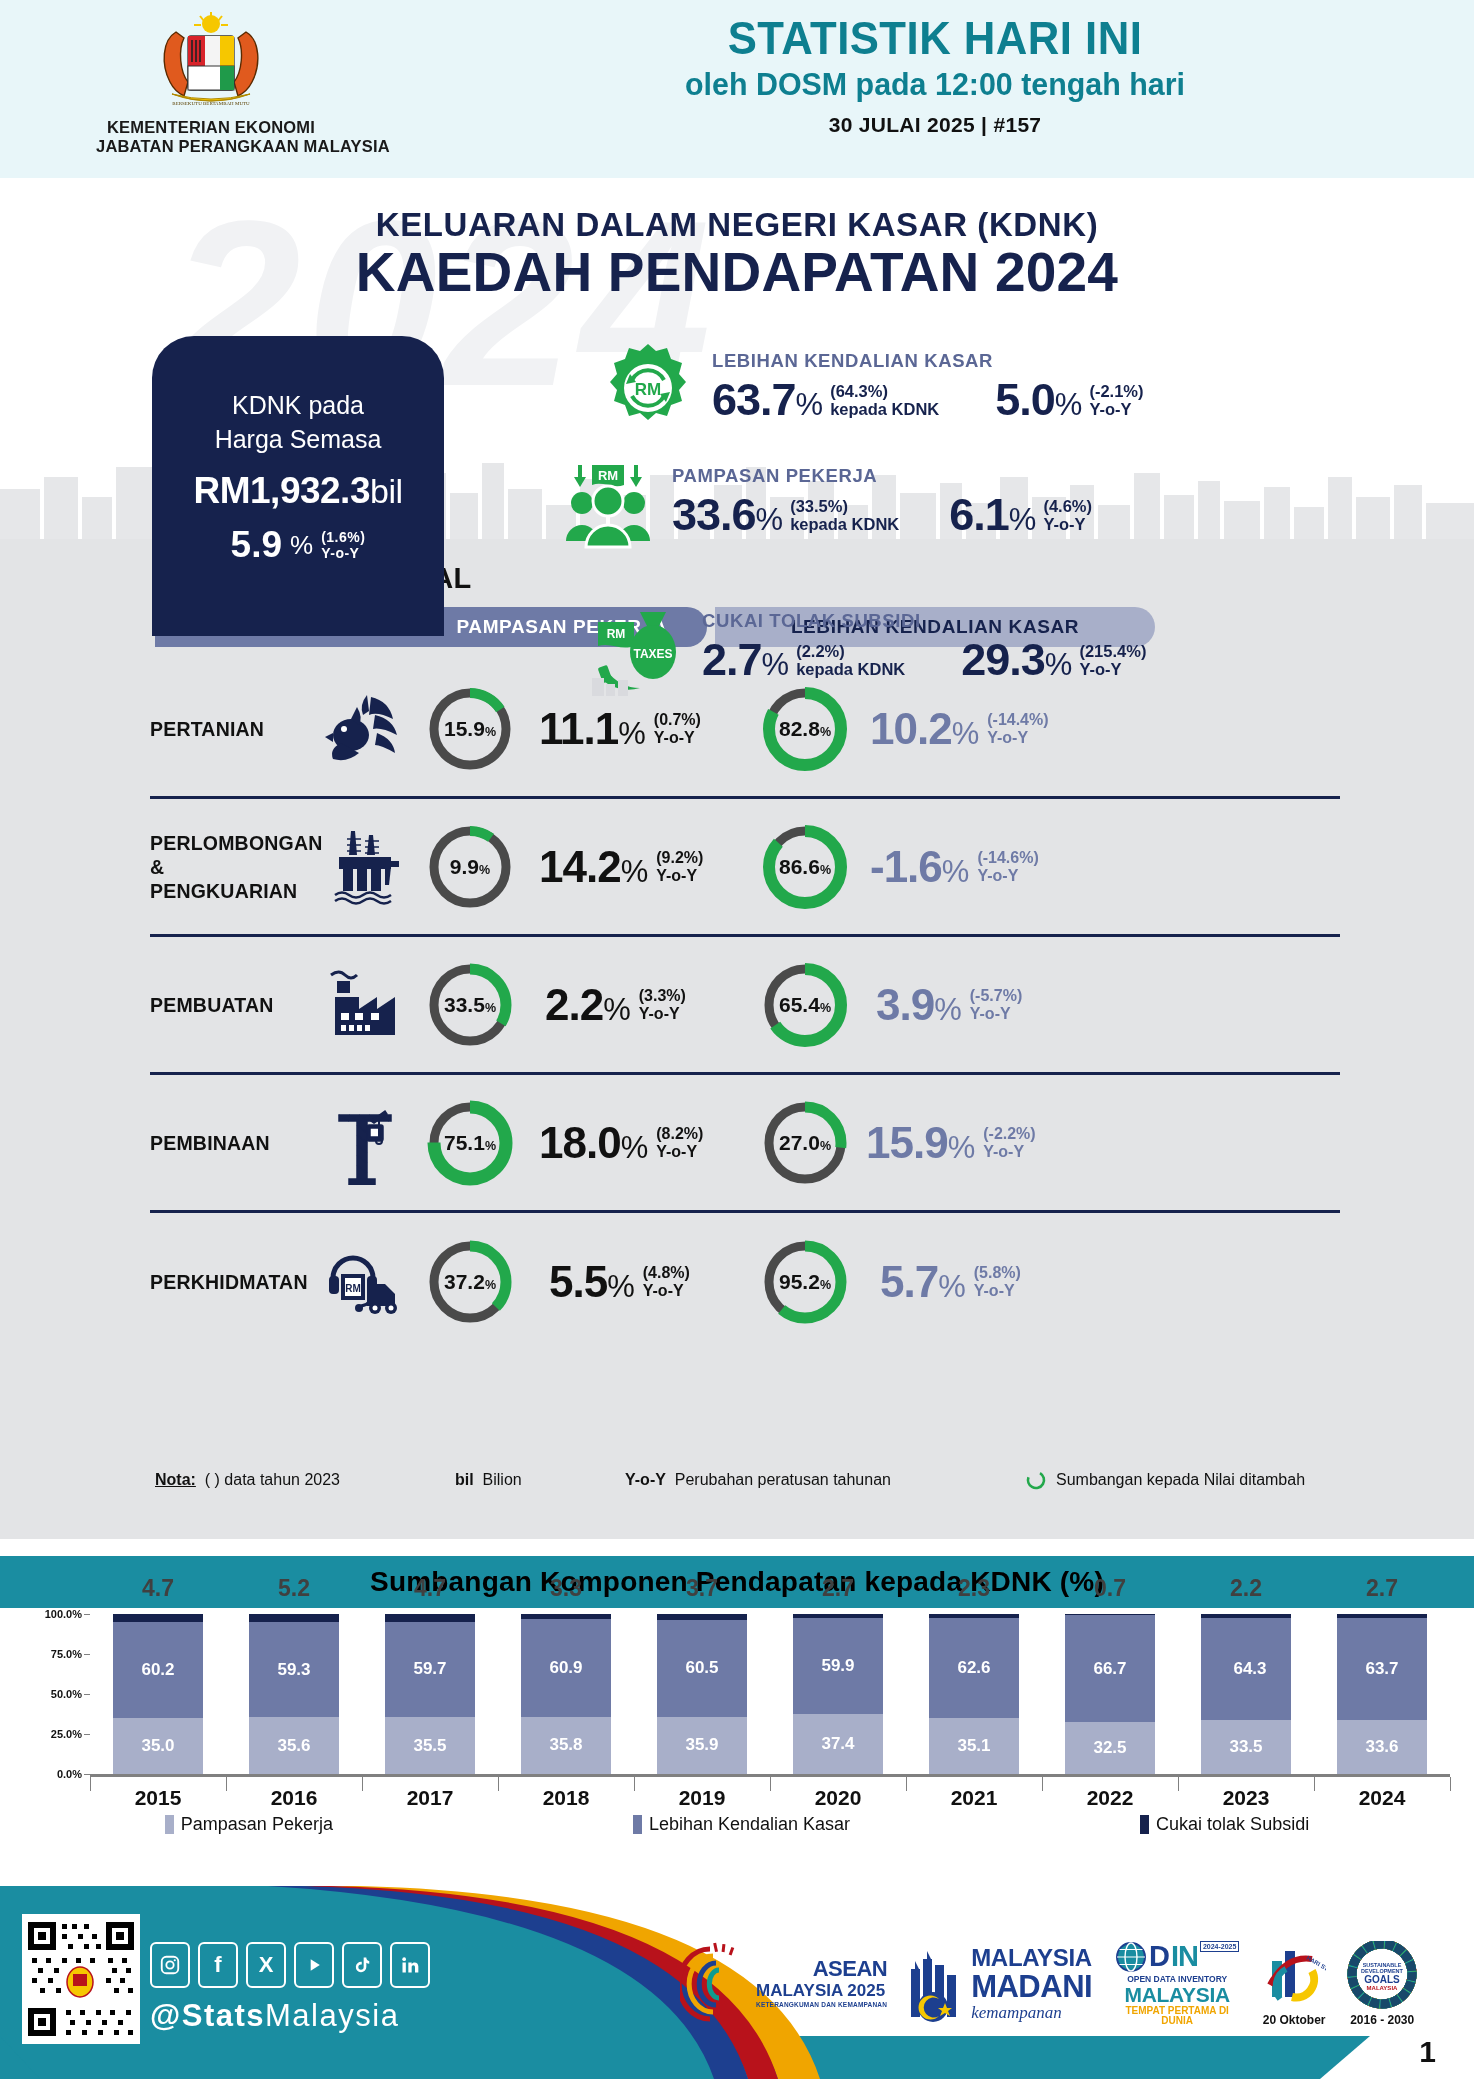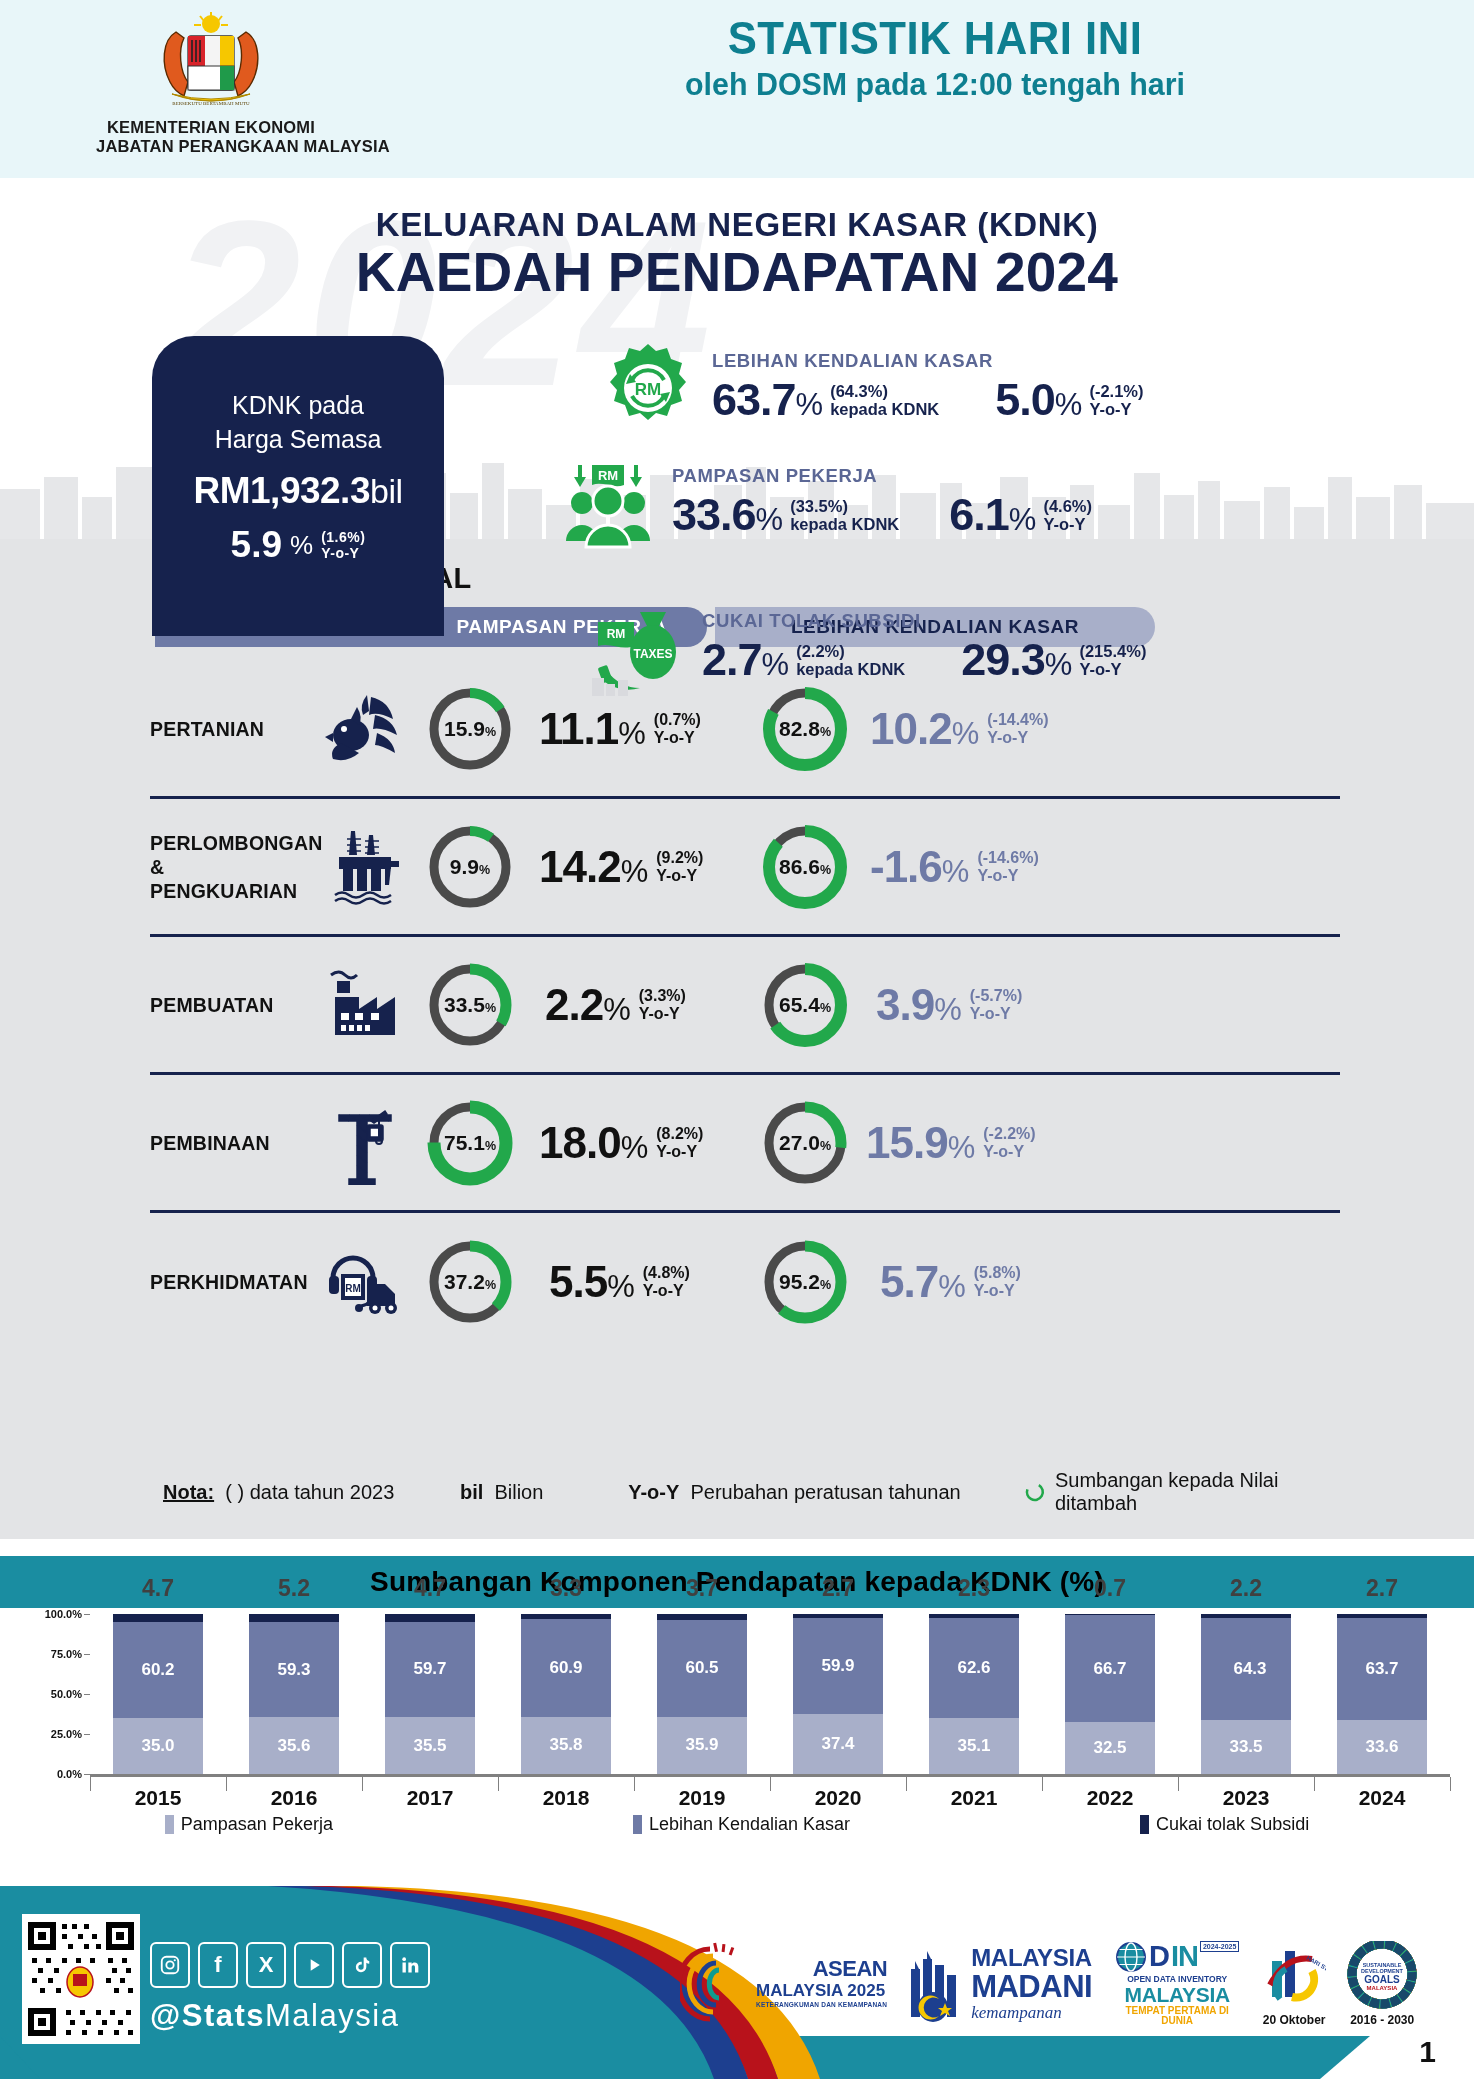--- a/index.html
+++ b/index.html
@@ -119,22 +119,22 @@
   .sval .n { font-size:44px; font-weight:900; letter-spacing:-1px; }
   .sval .p { font-size:31px; font-weight:400; }
   .sval .s { font-size:16px; font-weight:700; line-height:18px; margin-left:8px; align-self:center; }
   .dark { color:#111; }
   .navy { color:#6e7aa6; }
   .left-part { display:flex; align-items:center; width:600px; }
   .right-part{ display:flex; align-items:center; }
 
   
   .notes {
-    position:absolute; left:155px; top:930px; width:1200px; font-size:20px; color:#111;
-    display:flex; align-items:center; gap:0;margin-left:8px;
+    position:absolute; left:155px; top:930px; width:1200px; font-size:16px; color:#111;
+    display:flex; align-items:center; gap:0;
   }
   .notes .n1 { width:300px; }
   .notes .n2 { width:170px; }
   .notes .n3 { width:400px; }
   .notes .n4 { display:flex; align-items:center; gap:9px; }
   .notes b { font-weight:800; }
   .notes u { text-decoration:underline; }
 
   
   .srcstrip {
@@ -225,20 +225,21 @@
         <path d="M36 84 q39 14 78 0 q-39 10 -78 0" fill="#f6c700" stroke="#b08900" stroke-width="1"></path>
         <path d="M36 84 q39 14 78 0" fill="none" stroke="#b08900" stroke-width="1.2"></path>
         <text x="75" y="95" font-size="5" text-anchor="middle" fill="#5a4000" font-family="'Liberation Serif',serif">BERSEKUTU BERTAMBAH MUTU</text>
       </svg>
       <div class="min-line">KEMENTERIAN EKONOMI</div>
       <div class="min-line">JABATAN PERANGKAAN MALAYSIA</div>
     </div>
     <div class="head-right">
       <div class="h-title">STATISTIK HARI INI</div>
       <div class="h-sub">oleh DOSM pada 12:00 tengah hari</div>
+      <div class="h-date">30 JULAI 2025  |  #157</div>
     </div>
   </div>
 
   <div class="titleband">
     <div class="wm">2024</div>
 
     <svg class="skyline" viewBox="0 0 1474 120" preserveAspectRatio="none">
       <g fill="#e6e7e9">
         <rect x="0" y="70" width="40" height="50"></rect>
           <rect x="44" y="58" width="34" height="62"></rect>

